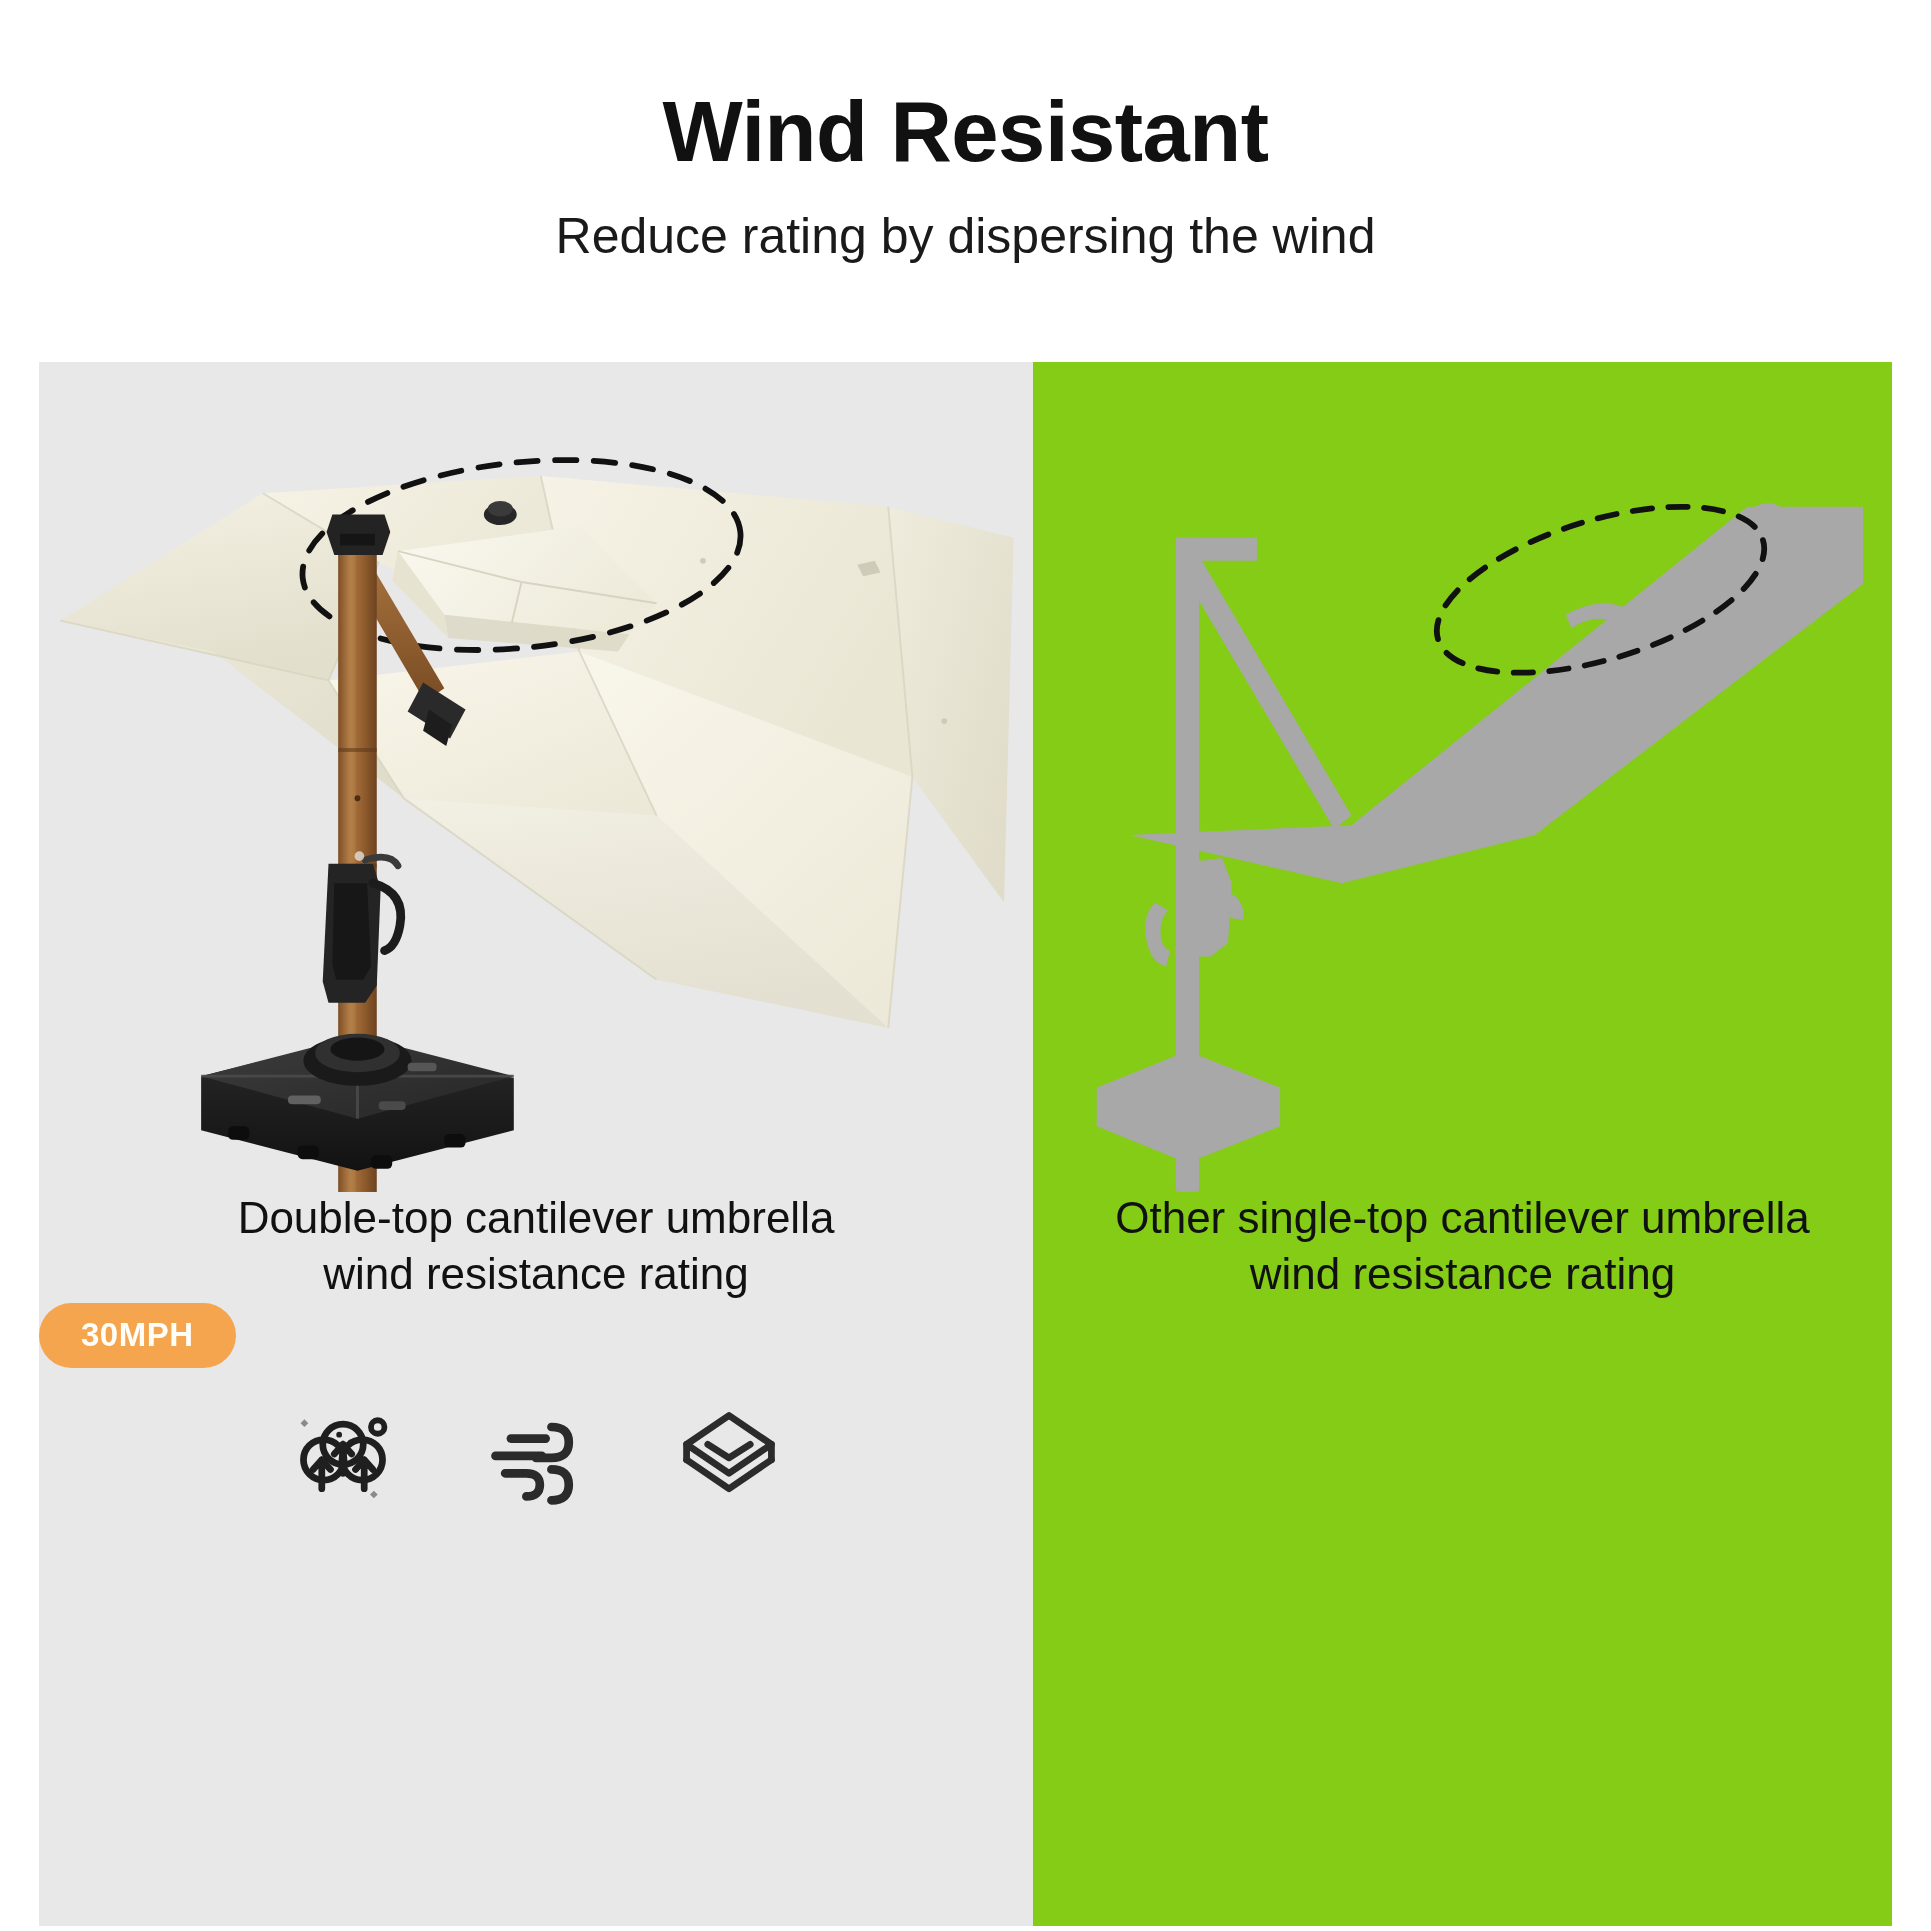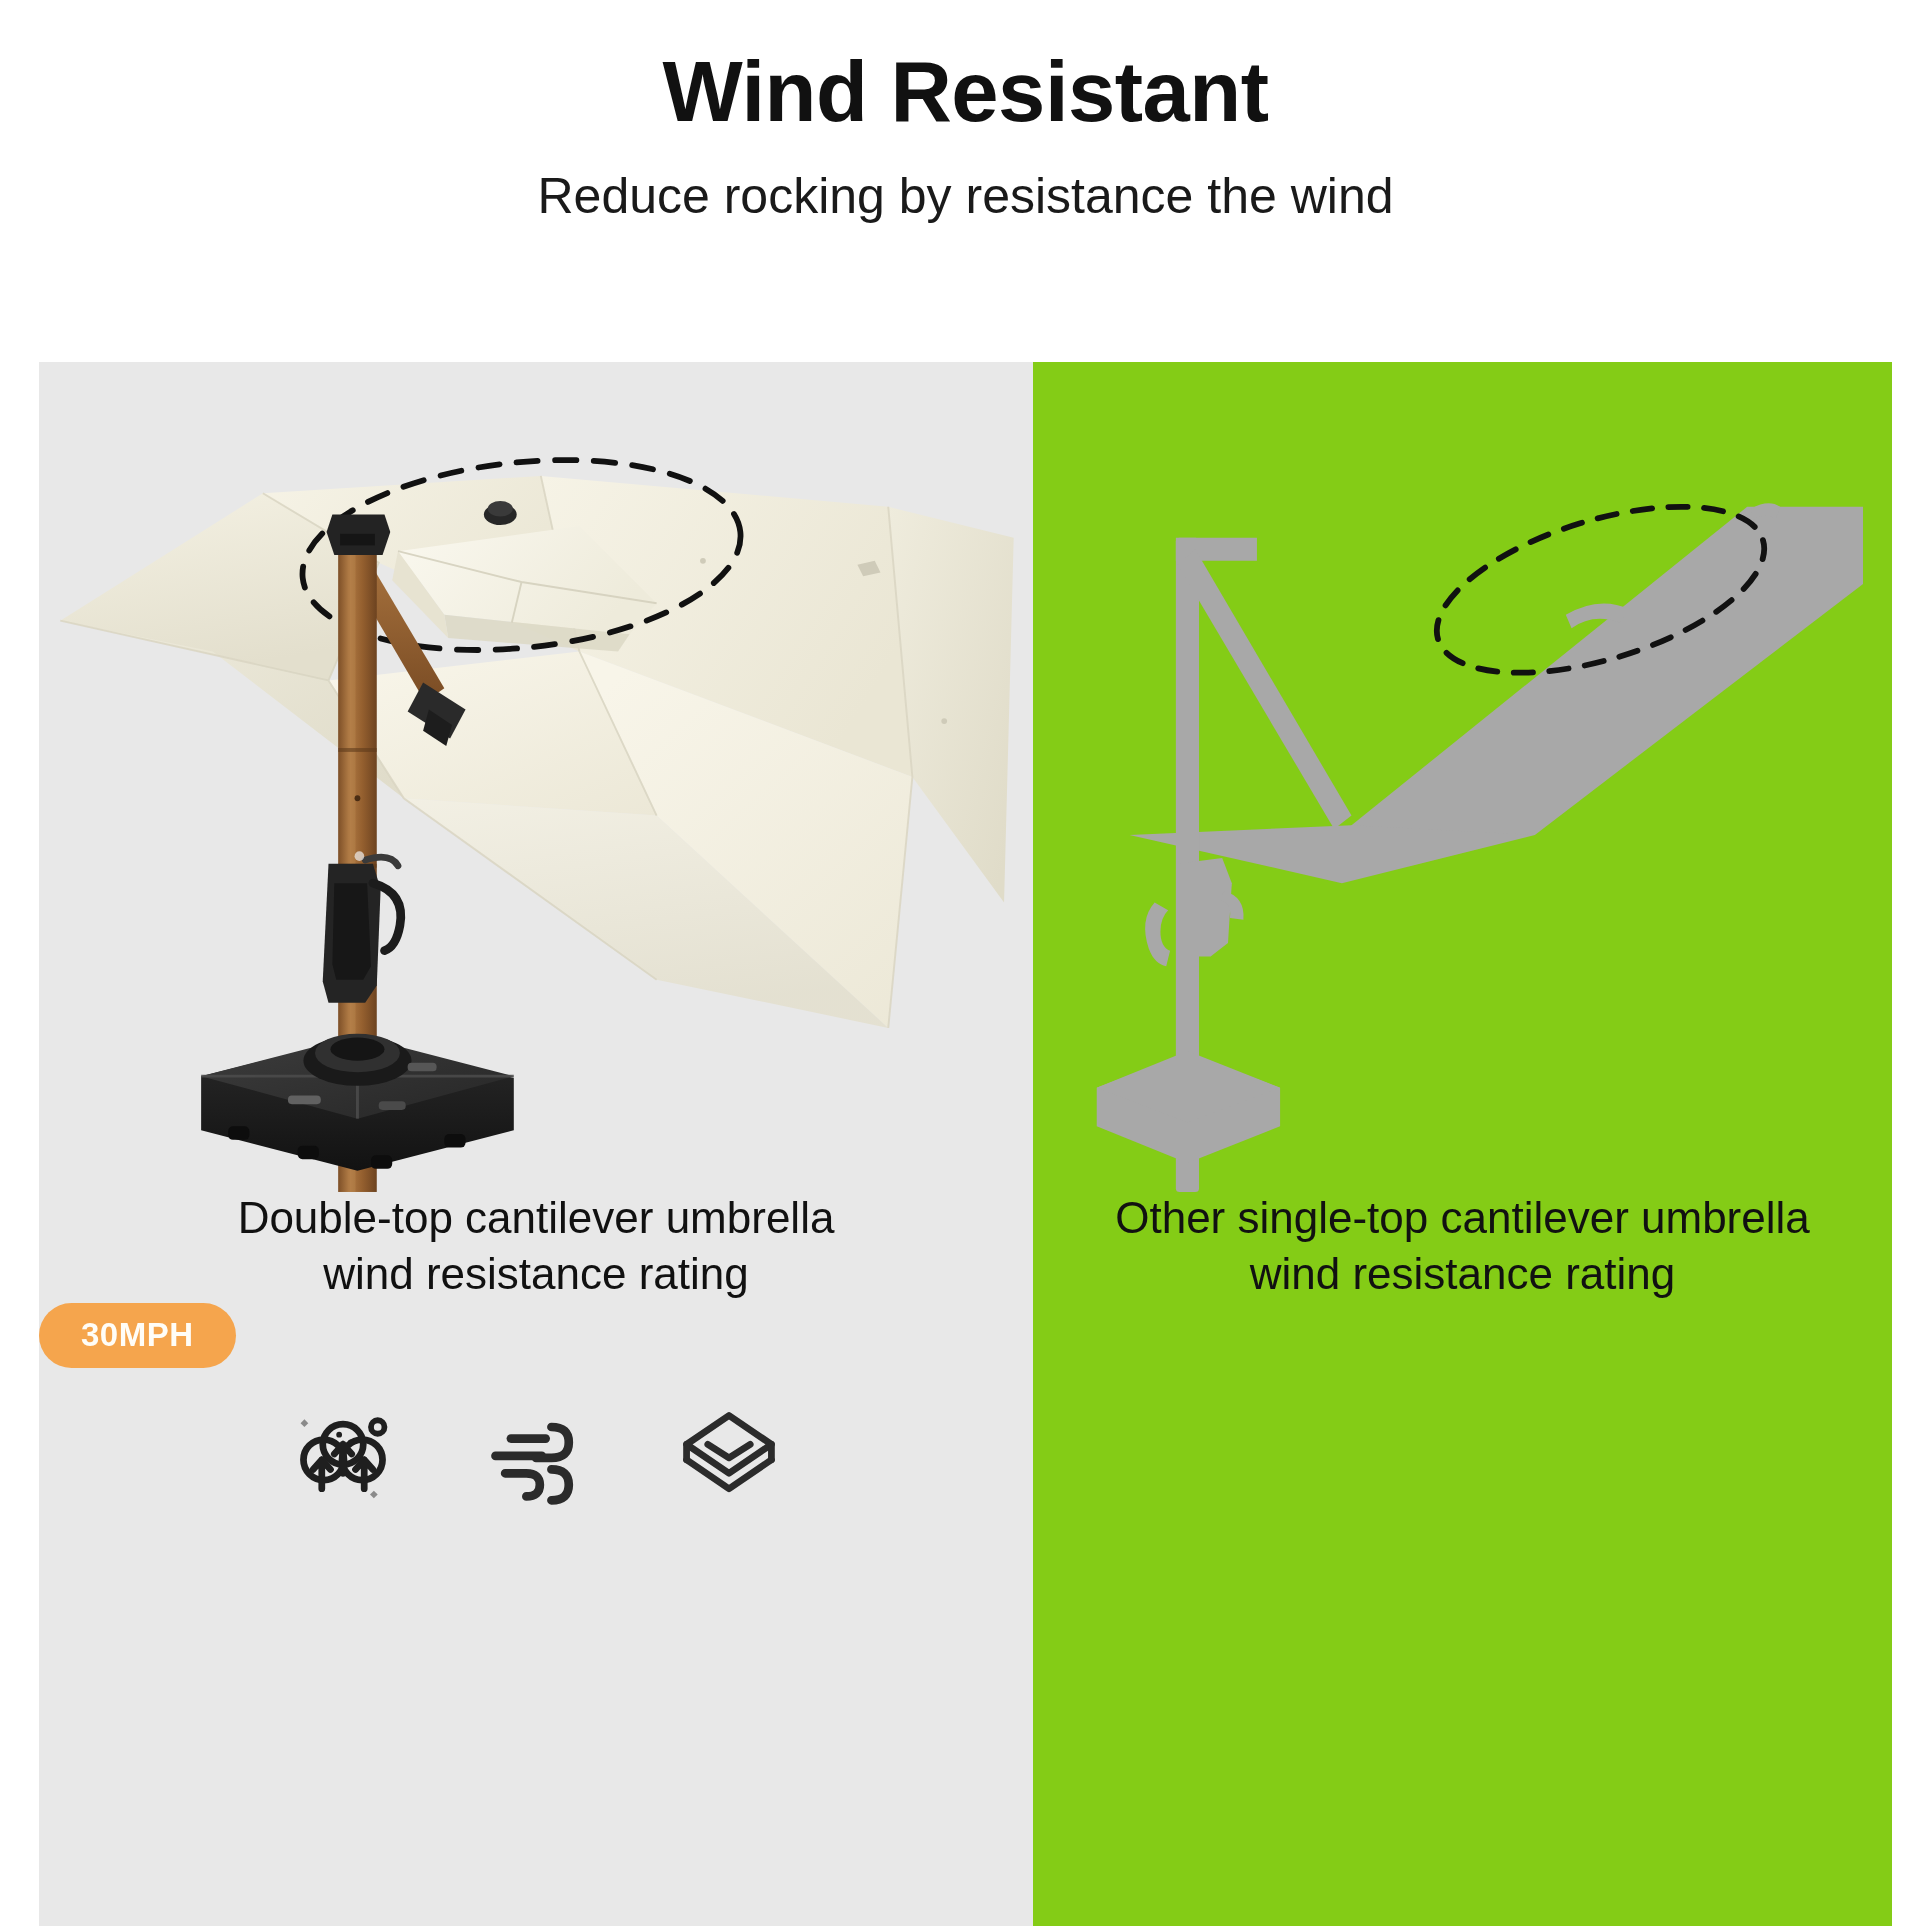--- a/index.html
+++ b/index.html
@@ -10,21 +10,21 @@
     font-family: "Liberation Sans", sans-serif;
     overflow: hidden;
   }
   .page { position: relative; width: 1931px; height: 1931px; background: #fff; }
 
   
   .header { position: absolute; top: 0; left: 0; width: 1931px; text-align: center; }
   .title {
     font-size: 85px; font-weight: 700; color: #111111;
     letter-spacing: -0.5px; line-height: 1;
-    padding-top: 49px;
+    padding-top: 89px;
   }
   .subtitle {
     font-size: 50px; font-weight: 400; color: #1a1a1a;
     line-height: 1; padding-top: 37px;
   }
 
   
   .panels {
     position: absolute; left: 39px; top: 362px;
     width: 1854px; height: 1564px;
@@ -68,21 +68,21 @@
   .art { position: absolute; left: 0; top: 0; width: 100%; height: 830px; }
   .art svg { display: block; width: 100%; height: 100%; }
 </style>
 </head>
 <body>
 
 <div class="page">
 
   <div class="header">
     <div class="title">Wind Resistant</div>
-    <div class="subtitle">Reduce rocking by resistance the wind</div>
+    <div class="subtitle">Reduce rating by dispersing the wind</div>
   </div>
 
   <div class="panels">
 
     <div class="panel panel-left">
 
       <div class="art">
         <svg viewBox="0 0 1030 860" preserveAspectRatio="xMidYMid meet">
           <defs>
             <linearGradient id="canopyA" x1="0" y1="0" x2="1" y2="0.5">

